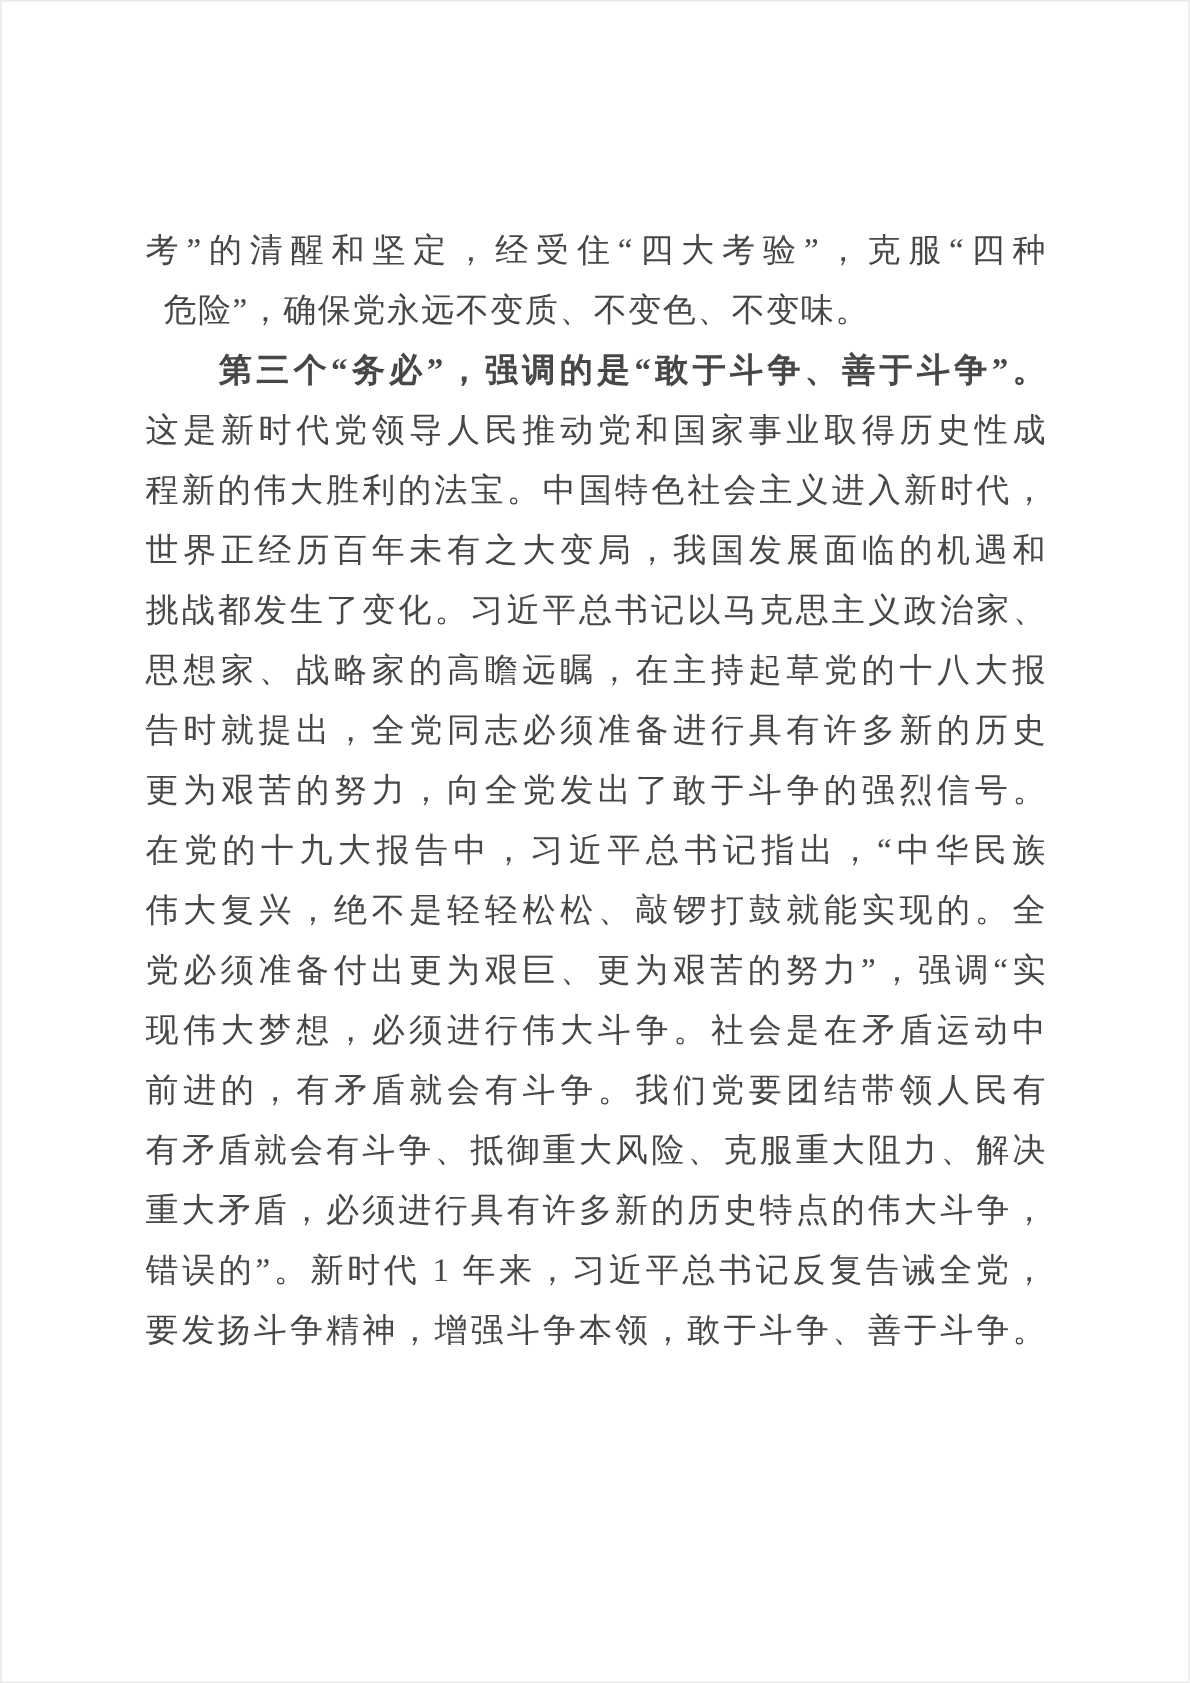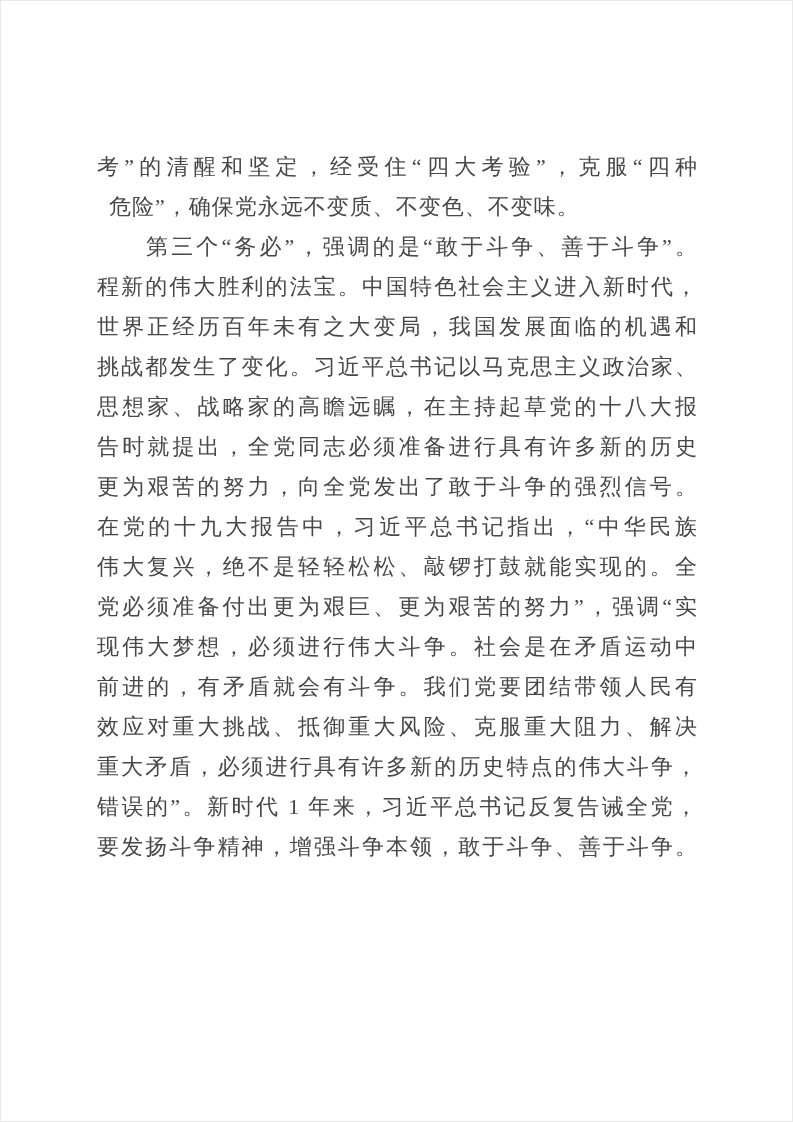--- a/index.html
+++ b/index.html
@@ -37,39 +37,41 @@
     text-align-last: justify;
     overflow: hidden;
     white-space: nowrap;
   }
   .line.para-end {
     text-align-last: left;
     margin-left: 12px;
   }
   .line.indent {
     text-indent: 49px;
+    font-weight: bold;
   }
 </style>
 </head>
 <body>
 
 <div class="page">
   <div class="text-block">
     <div class="line">考”的清醒和坚定，经受住“四大考验”，克服“四种</div>
     <div class="line para-end">危险”，确保党永远不变质、不变色、不变味。</div>
     <div class="line indent">第三个“务必”，强调的是“敢于斗争、善于斗争”。</div>
+    <div class="line">这是新时代党领导人民推动党和国家事业取得历史性成</div>
     <div class="line">程新的伟大胜利的法宝。中国特色社会主义进入新时代，</div>
     <div class="line">世界正经历百年未有之大变局，我国发展面临的机遇和</div>
     <div class="line">挑战都发生了变化。习近平总书记以马克思主义政治家、</div>
     <div class="line">思想家、战略家的高瞻远瞩，在主持起草党的十八大报</div>
     <div class="line">告时就提出，全党同志必须准备进行具有许多新的历史</div>
     <div class="line">更为艰苦的努力，向全党发出了敢于斗争的强烈信号。</div>
     <div class="line">在党的十九大报告中，习近平总书记指出，“中华民族</div>
     <div class="line">伟大复兴，绝不是轻轻松松、敲锣打鼓就能实现的。全</div>
     <div class="line">党必须准备付出更为艰巨、更为艰苦的努力”，强调“实</div>
     <div class="line">现伟大梦想，必须进行伟大斗争。社会是在矛盾运动中</div>
     <div class="line">前进的，有矛盾就会有斗争。我们党要团结带领人民有</div>
-    <div class="line">效应对重大挑战、抵御重大风险、克服重大阻力、解决</div>
+    <div class="line">有矛盾就会有斗争、抵御重大风险、克服重大阻力、解决</div>
     <div class="line">重大矛盾，必须进行具有许多新的历史特点的伟大斗争，</div>
     <div class="line">错误的”。新时代 1 年来，习近平总书记反复告诫全党，</div>
     <div class="line">要发扬斗争精神，增强斗争本领，敢于斗争、善于斗争。</div>
   </div>
 </div>
 
 </body></html>

